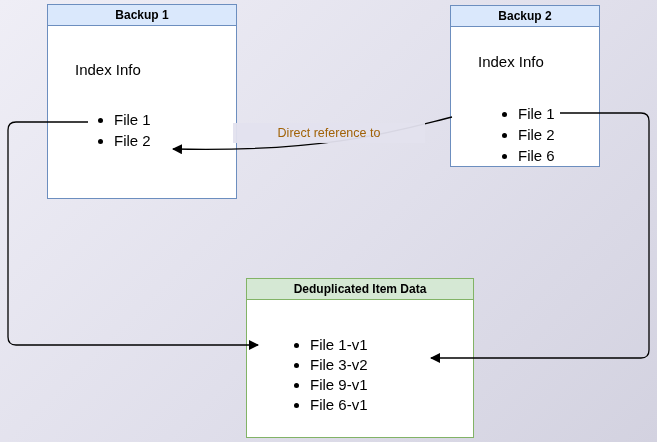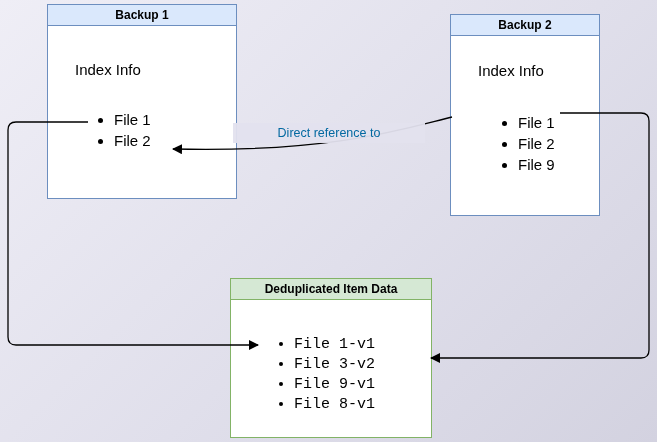--- a/index.html
+++ b/index.html
@@ -42,34 +42,34 @@
     font-size:15px;
     color:#000;
   }
   ul.file-list li{line-height:21px;}
   #dedup-box ul.file-list li{line-height:20px;}
 
   #backup1-box{left:47px;top:4px;width:190px;height:195px;}
   #backup1-box .index-label{left:27px;top:56px;}
   #backup1-box ul.file-list{left:48px;top:104px;}
 
-  #backup2-box{left:450px;top:14px;width:150px;height:202px;}
+  #backup2-box{left:450px;top:5px;width:150px;height:162px;}
   #backup2-box .index-label{left:27px;top:47px;}
   #backup2-box ul.file-list{left:49px;top:97px;}
 
-  #dedup-box{left:230px;top:278px;width:202px;height:160px;}
-  #dedup-box ul.file-list{left:45px;top:56px;font-family:Liberation Mono, monospace;}
+  #dedup-box{left:246px;top:278px;width:228px;height:160px;}
+  #dedup-box ul.file-list{left:45px;top:56px;}
 
   #edge-label{
     position:absolute;
     left:233px;top:123px;width:192px;
     text-align:center;
     font-size:12.5px;
     line-height:16px;
-    color:#0369a1;
+    color:#a16207;
     background:rgba(227,226,238,0.95);
     z-index:4;
     padding:2px 0;
   }
   svg.connectors{
     position:absolute;
     left:0;top:0;
     z-index:3;
     pointer-events:none;
   }
@@ -85,31 +85,31 @@
     <li>File 2</li>
   </ul>
 </div>
 
 <div class="box blue" id="backup2-box">
   <div class="box-header">Backup 2</div>
   <div class="index-label">Index Info</div>
   <ul class="file-list">
     <li>File 1</li>
     <li>File 2</li>
-    <li>File 9</li>
+    <li>File 6</li>
   </ul>
 </div>
 
 <div class="box green" id="dedup-box">
   <div class="box-header">Deduplicated Item Data</div>
   <ul class="file-list">
     <li>File 1-v1</li>
     <li>File 3-v2</li>
     <li>File 9-v1</li>
-    <li>File 8-v1</li>
+    <li>File 6-v1</li>
   </ul>
 </div>
 
 <svg class="connectors" width="657" height="442" viewBox="0 0 657 442">
   <defs>
     <marker id="ah" markerWidth="12" markerHeight="12" refX="9" refY="5" orient="auto" markerUnits="userSpaceOnUse">
       <path d="M0,0 L10,5 L0,10 z" fill="#000"></path>
     </marker>
   </defs>
 

